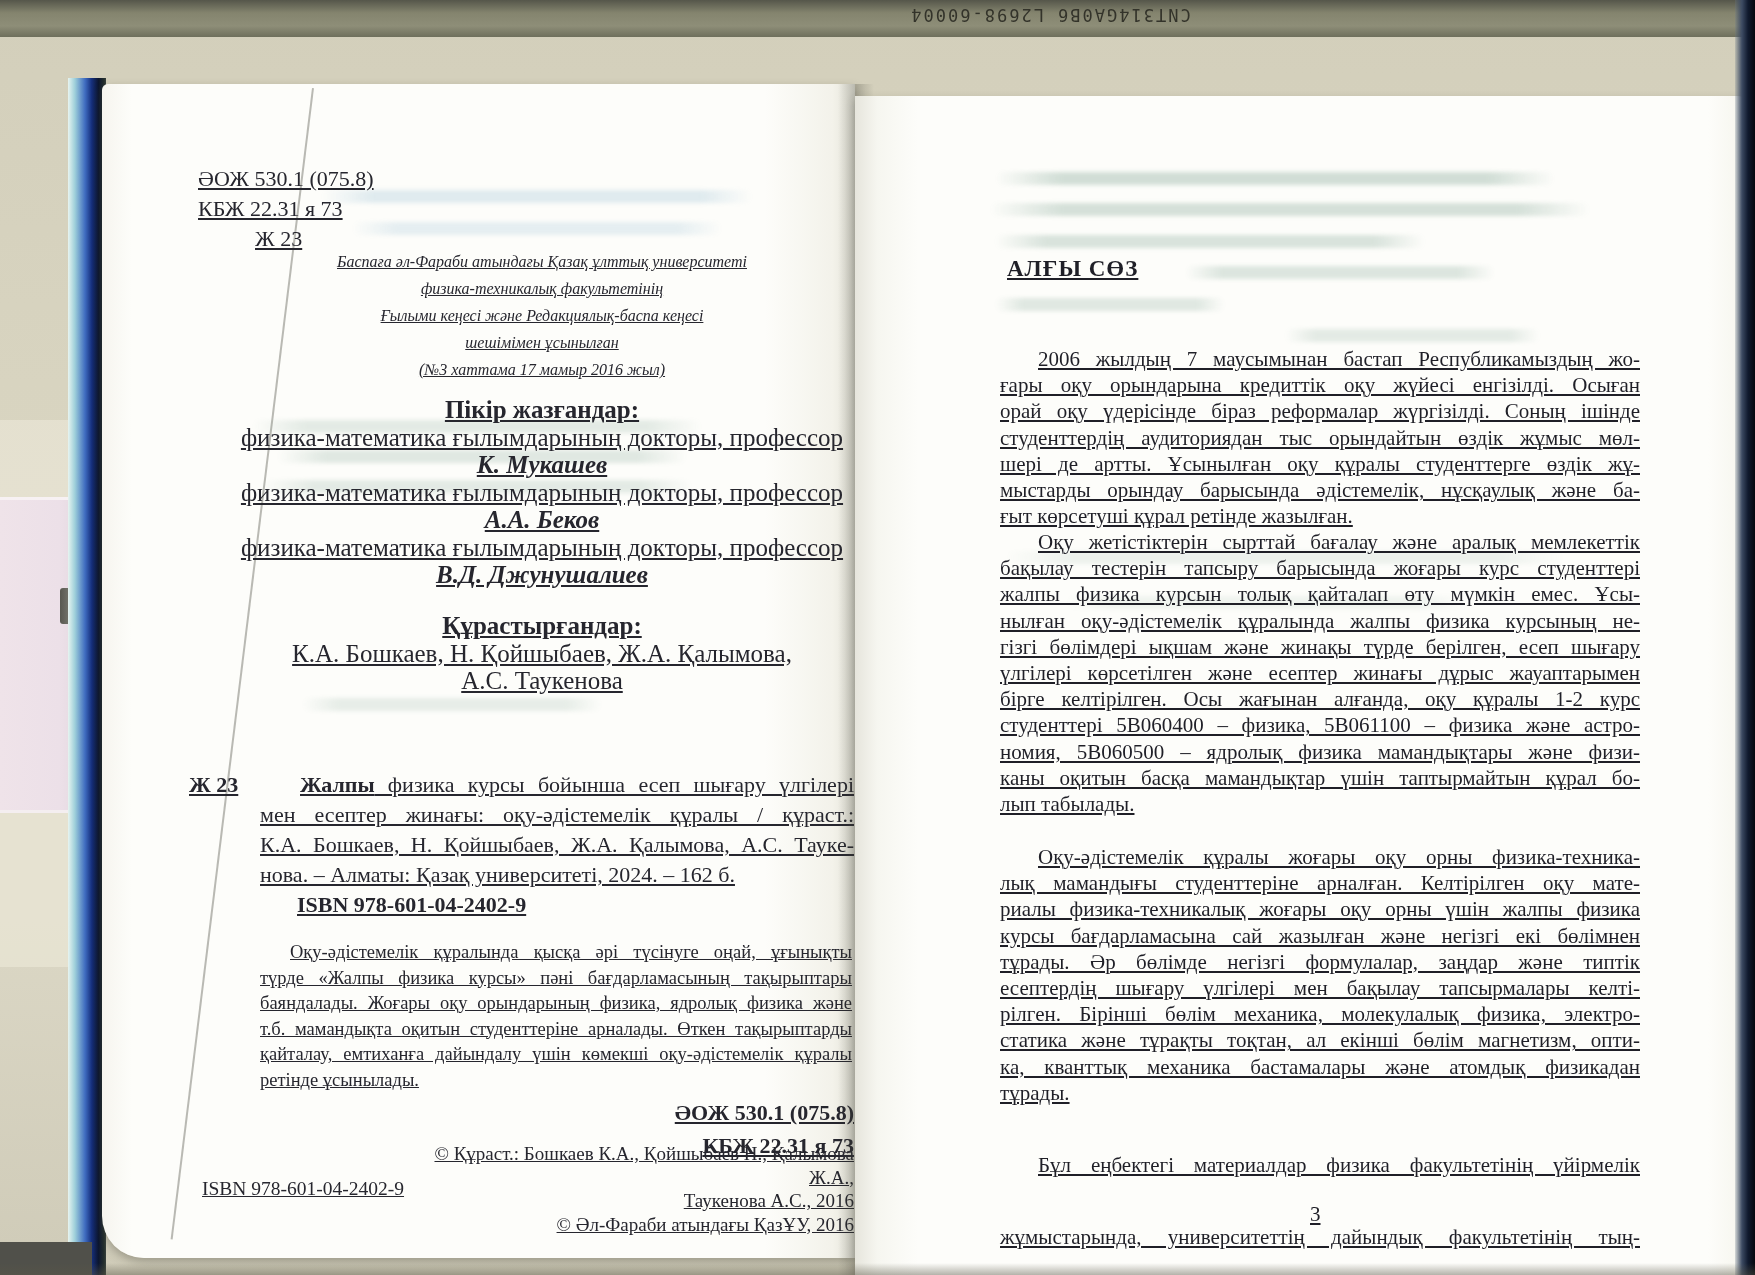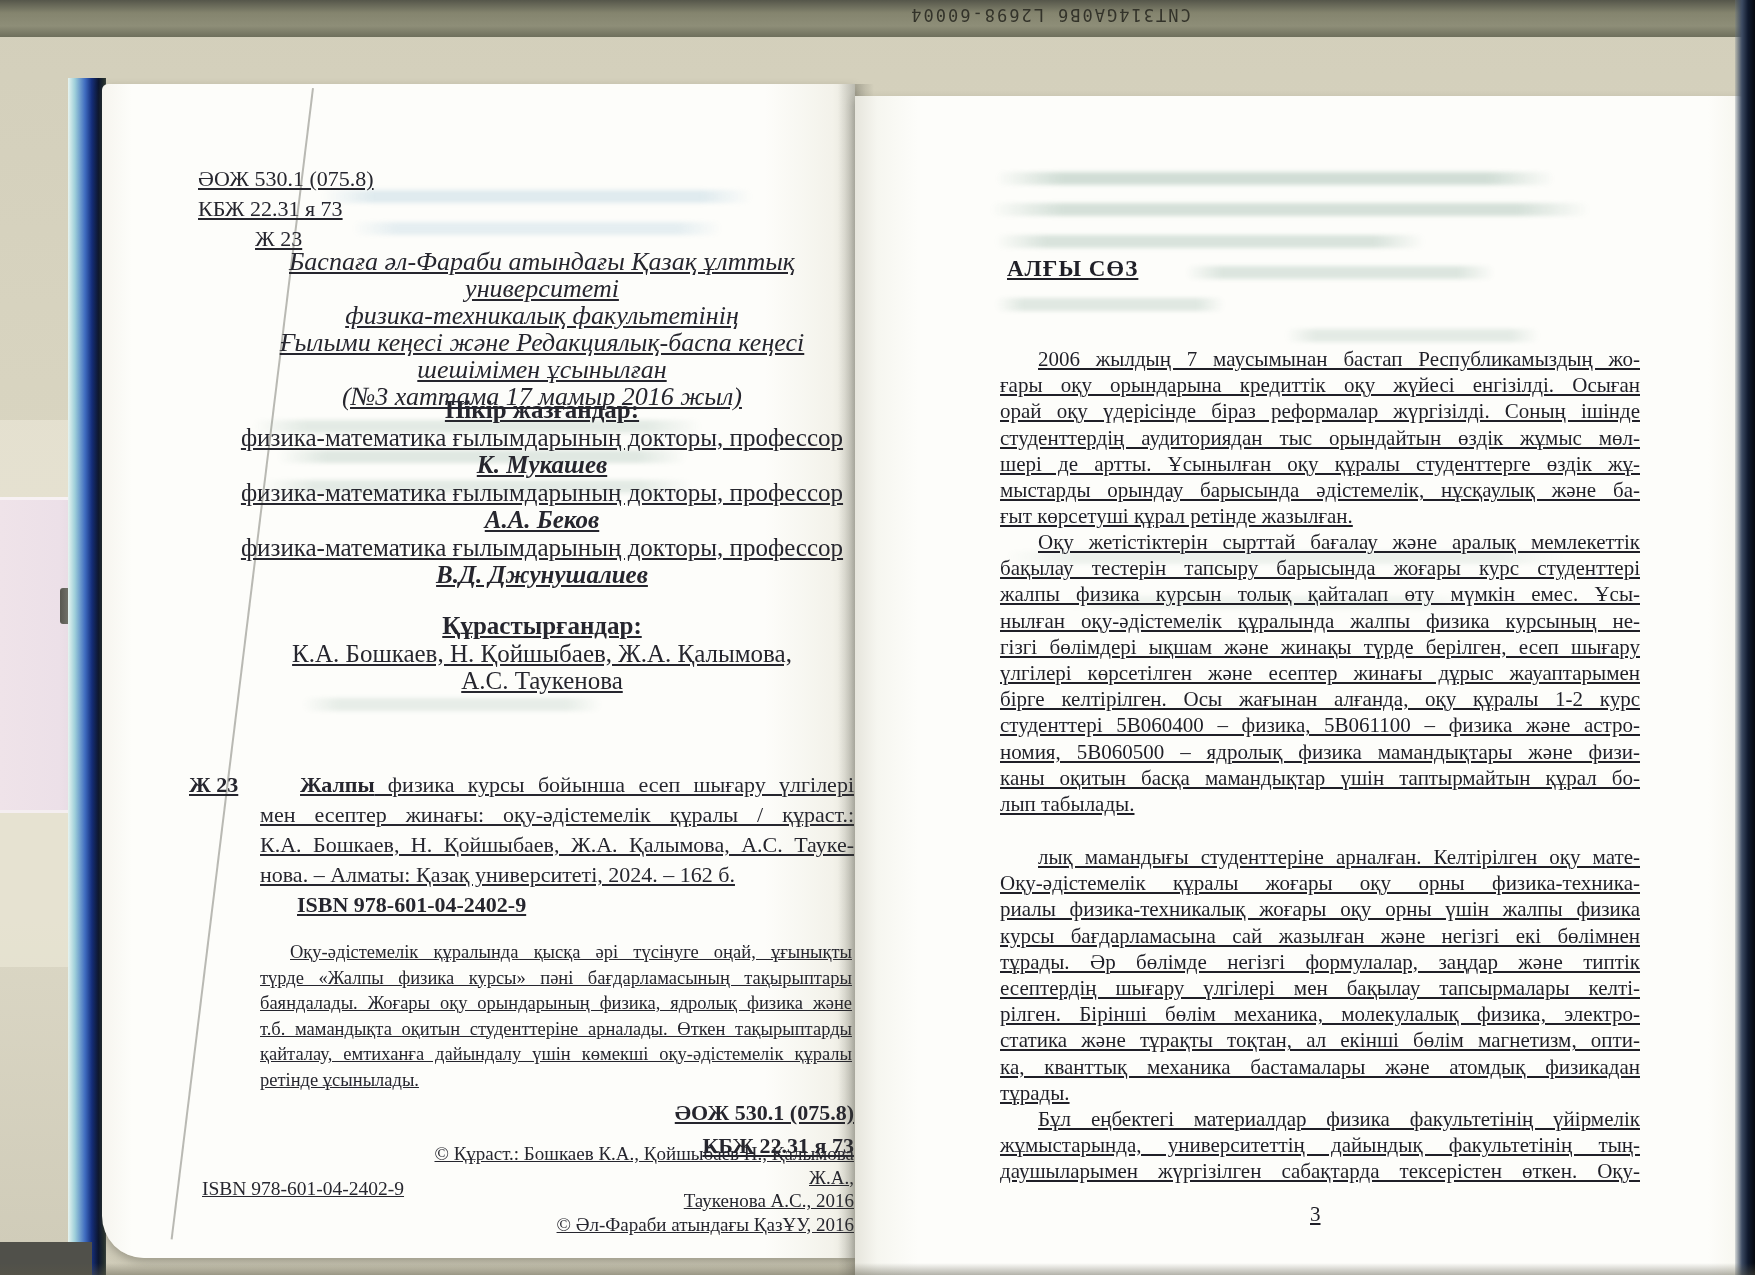--- a/index.html
+++ b/index.html
@@ -47,25 +47,25 @@
     background:rgba(130,130,120,.55);transform:rotate(7deg);transform-origin:top left;}
   
   .t{position:absolute;color:#26262e;filter:blur(.35px);text-decoration:underline;}
   .page-right .t{color:#1f1f27;}
   .b{font-weight:bold;}
   .i{font-style:italic;}
   .center .tline{text-align:center;}
   .right .tline{text-align:right;}
   .justify .tline{text-align:justify;text-align-last:justify;}
   .justify .tline:last-child{text-align:right;text-align-last:left;}
-  .justify-all .tline{text-align:justify;text-align-last:justify;}
+  .justify-all .tline{text-align:justify;text-align-last:justify;margin-top:46px;}
   .indent-first .tline:first-child{text-indent:38px;}
   
   .udc{font-size:22px;line-height:30px;}
-  .approval{font-size:26px;line-height:27px;font-style:italic;}
+  .approval{font-size:16px;line-height:27px;font-style:italic;}
   .rev{font-size:25px;line-height:27.5px;text-align:center;}
   .catalog{font-size:22px;line-height:30px;}
   .cat-line1{text-align:justify;text-align-last:justify;text-indent:40px;}
   .annot{font-size:18.5px;line-height:25.5px;}
   .annot .tline:first-child{text-indent:30px;}
   .foot-udc{font-size:22px;line-height:33px;font-weight:bold;}
   .copyright{font-size:19px;line-height:23.5px;}
   .isbn-bottom{font-size:19.5px;}
   
   .fw-title{font-size:23px;font-weight:bold;letter-spacing:1px;}
@@ -191,22 +191,22 @@
         <div class="tline">нылған оқу-әдістемелік құралында жалпы физика курсының не-</div>
         <div class="tline">гізгі бөлімдері ықшам және жинақы түрде берілген, есеп шығару</div>
         <div class="tline">үлгілері көрсетілген және есептер жинағы дұрыс жауаптарымен</div>
         <div class="tline">бірге келтірілген. Осы жағынан алғанда, оқу құралы 1-2 курс</div>
         <div class="tline">студенттері 5В060400 – физика, 5В061100 – физика және астро-</div>
         <div class="tline">номия, 5В060500 – ядролық физика мамандықтары және физи-</div>
         <div class="tline">каны оқитын басқа мамандықтар үшін таптырмайтын құрал бо-</div>
         <div class="tline">лып табылады.</div>
       </div>
     <div class="t para justify indent-first" style="left:145px;top:748px">
+        <div class="tline">Оқу-әдістемелік құралы жоғары оқу орны физика-техника-</div>
         <div class="tline">лық мамандығы студенттеріне арналған. Келтірілген оқу мате-</div>
-        <div class="tline">Оқу-әдістемелік құралы жоғары оқу орны физика-техника-</div>
         <div class="tline">риалы физика-техникалық жоғары оқу орны үшін жалпы физика</div>
         <div class="tline">курсы бағдарламасына сай жазылған және негізгі екі бөлімнен</div>
         <div class="tline">тұрады. Әр бөлімде негізгі формулалар, заңдар және типтік</div>
         <div class="tline">есептердің шығару үлгілері мен бақылау тапсырмалары келті-</div>
         <div class="tline">рілген. Бірінші бөлім механика, молекулалық физика, электро-</div>
         <div class="tline">статика және тұрақты тоқтан, ал екінші бөлім магнетизм, опти-</div>
         <div class="tline">ка, кванттық механика бастамалары және атомдық физикадан</div>
         <div class="tline">тұрады.</div>
       </div>
     <div class="t para justify-all indent-first" style="left:145px;top:1010px">

